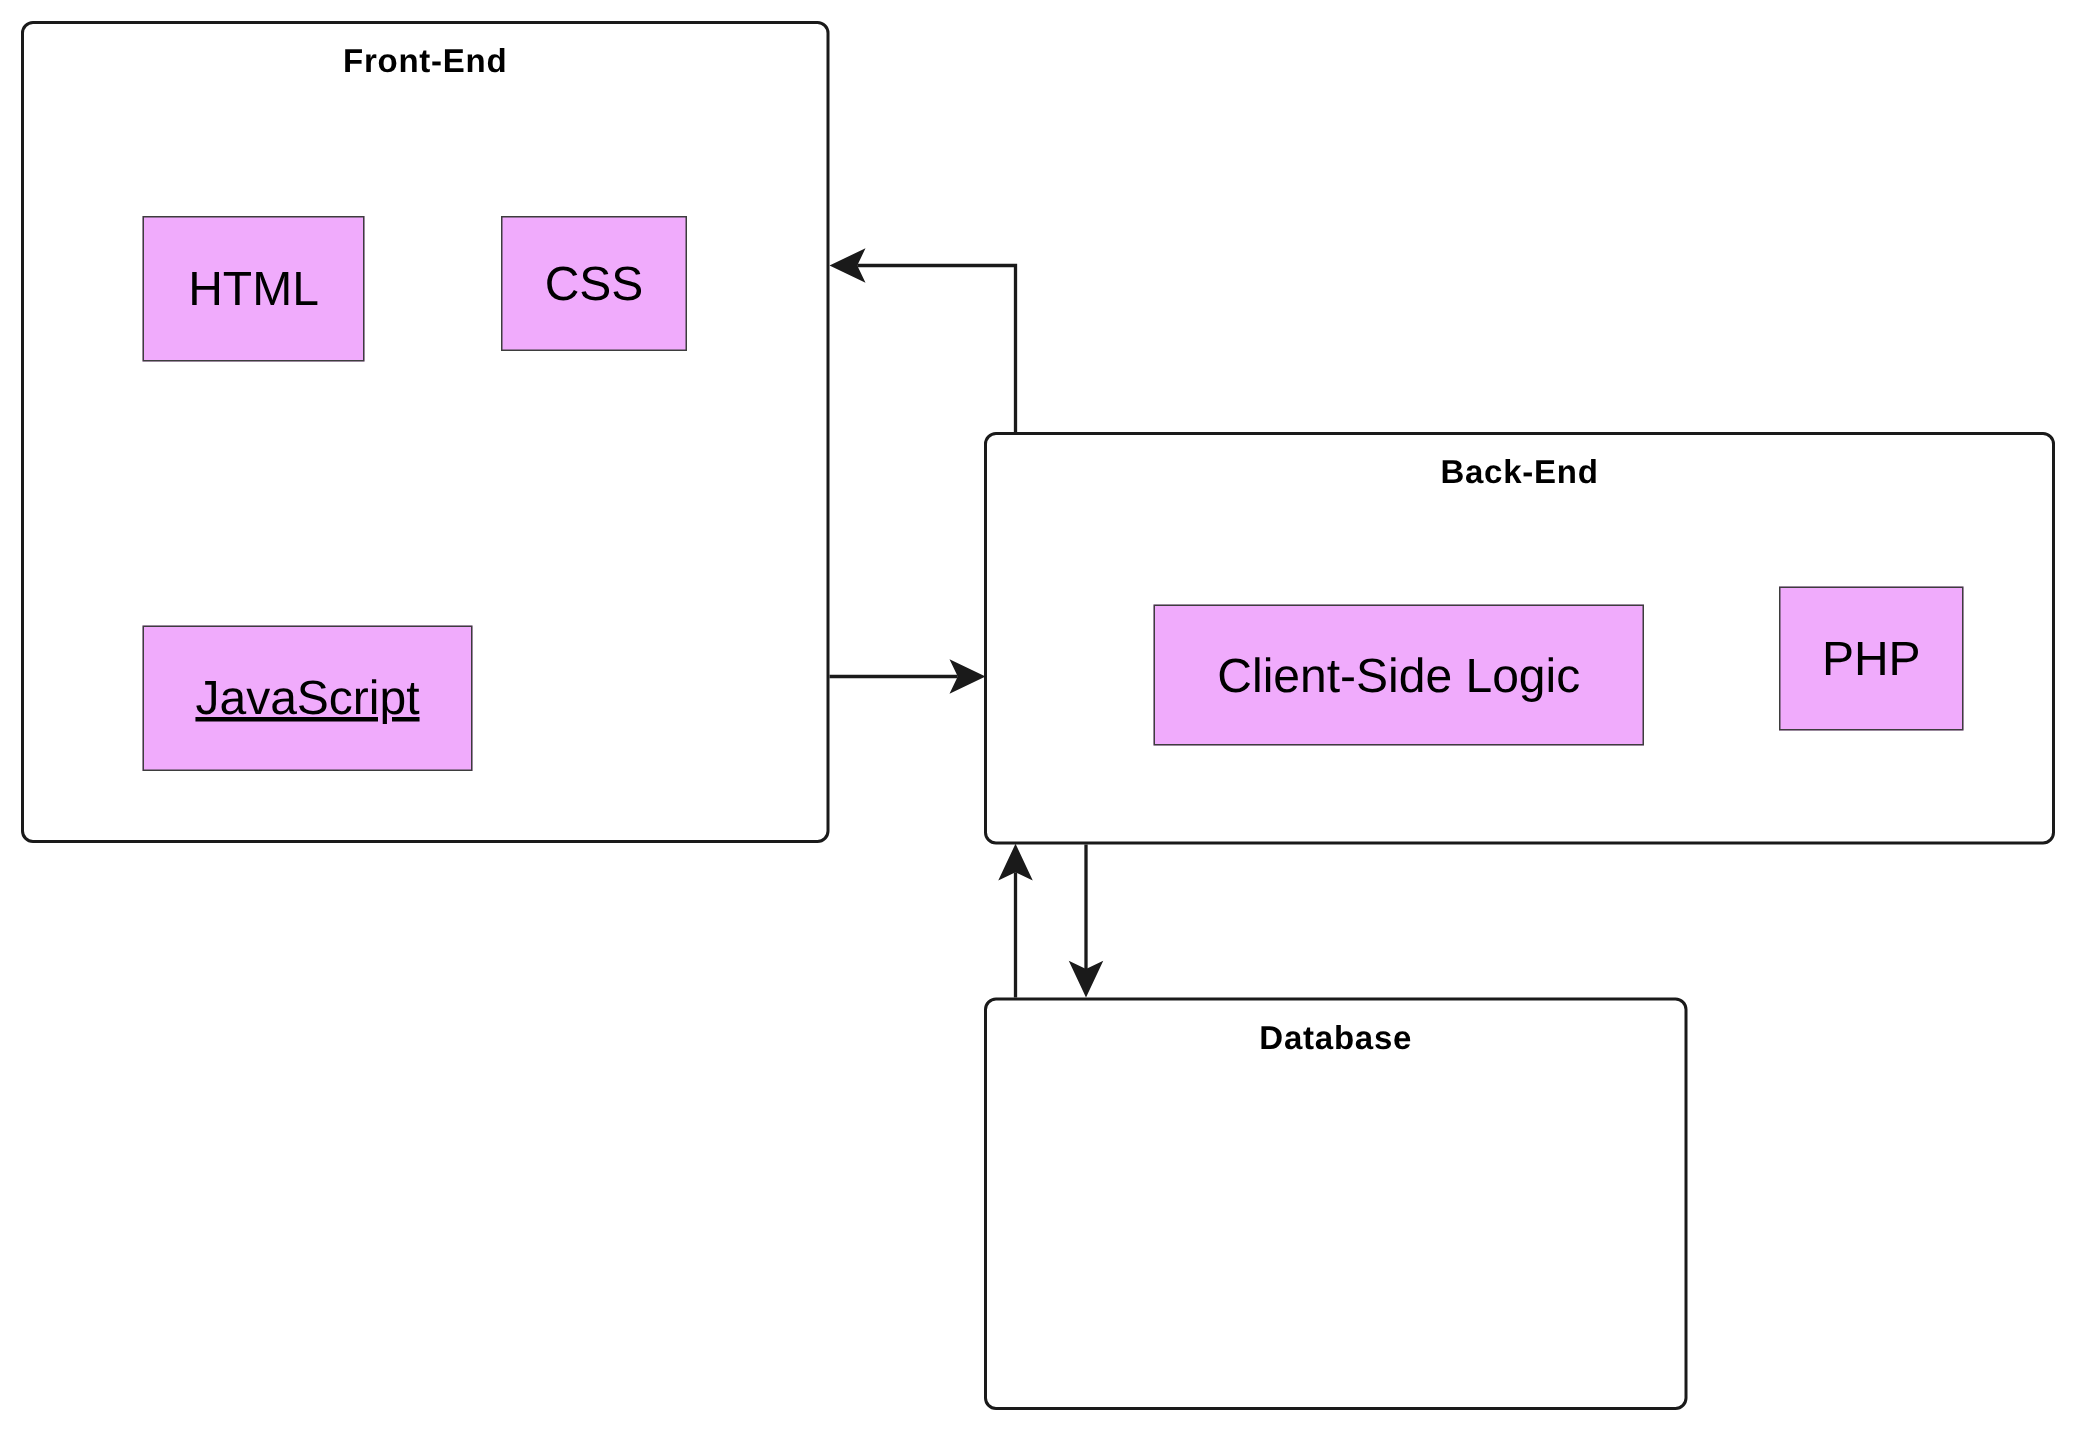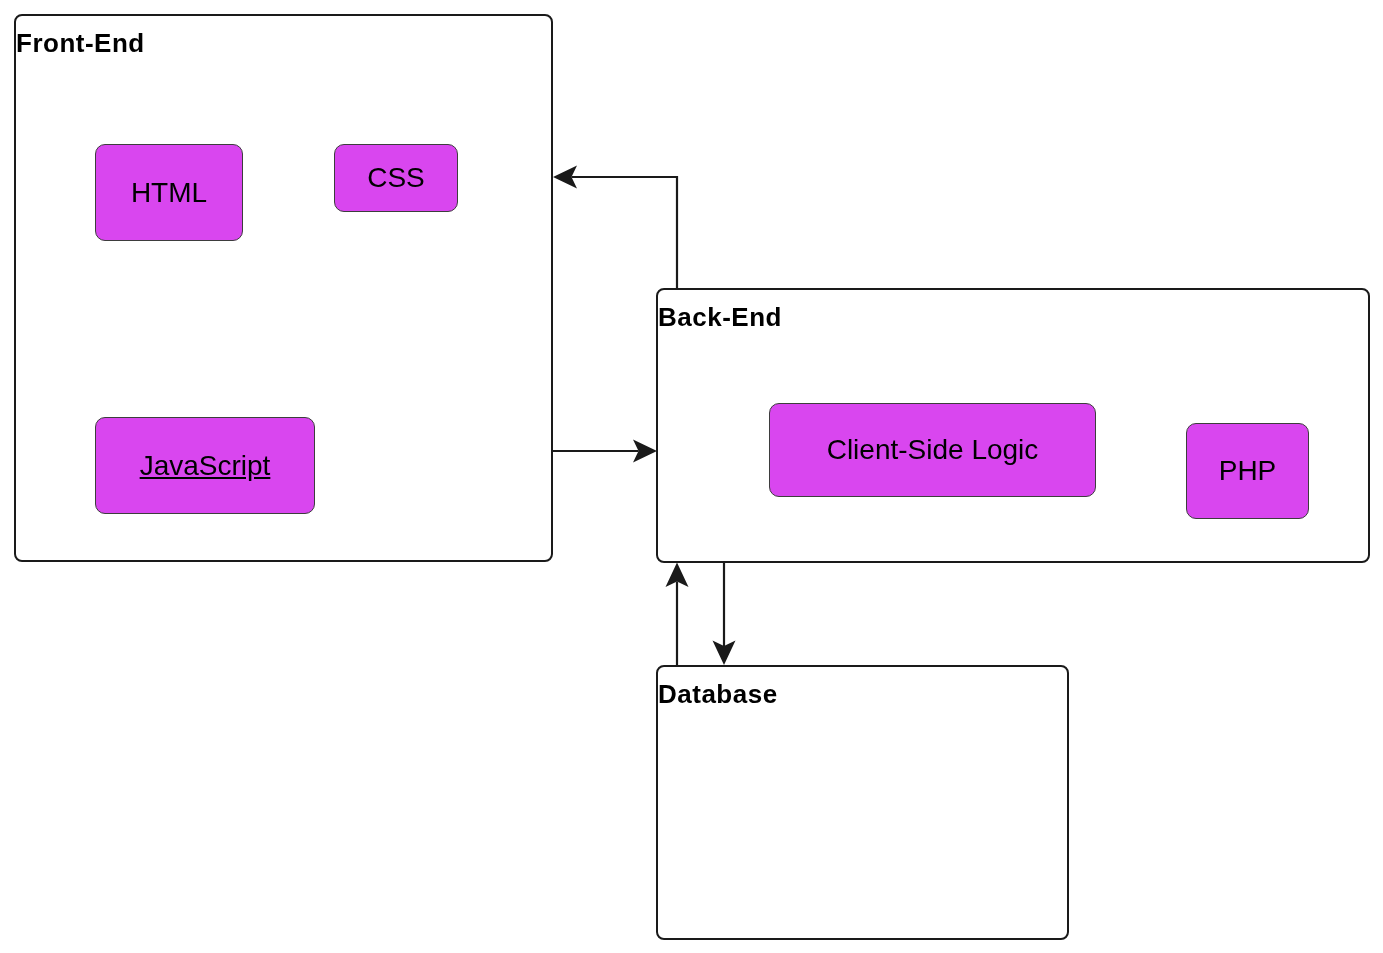--- a/index.html
+++ b/index.html
@@ -20,49 +20,49 @@
     background: #ffffff;
     border: 2.5px solid #1a1a1a;
     border-radius: 8px;
     box-sizing: border-box;
   }
   .container-title {
     position: absolute;
     top: 12px;
     left: 0;
     width: 100%;
-    text-align: left;
-    font-size: 26px;
+    text-align: center;
+    font-size: 22px;
     font-weight: bold;
     color: #000000;
     letter-spacing: 0.5px;
   }
   .node {
     position: absolute;
-    background: #d946ef;
+    background: #f0abfc;
     border: 1.6px solid #3d3d3d;
-    border-radius: 10px;
+    border-radius: 0;
     box-sizing: border-box;
     display: flex;
     align-items: center;
     justify-content: center;
-    font-size: 28px;
+    font-size: 32px;
     color: #000000;
     white-space: nowrap;
   }
   
   #c-frontend  { left: 14px;  top: 14px;  width: 539px; height: 548px; }
   #c-backend   { left: 656px; top: 288px; width: 714px; height: 275px; }
-  #c-database  { left: 656px; top: 665px; width: 413px; height: 275px; }
+  #c-database  { left: 656px; top: 665px; width: 469px; height: 275px; }
   
   #n-html      { left: 79px;   top: 128px; width: 148px; height: 97px; }
-  #n-css       { left: 318px;  top: 128px; width: 124px; height: 68px; }
+  #n-css       { left: 318px;  top: 128px; width: 124px; height: 90px; }
   #n-js        { left: 79px;   top: 401px; width: 220px; height: 97px; text-decoration: underline; }
   #n-csl       { left: 769px;  top: 403px; width: 327px; height: 94px; }
-  #n-php       { left: 1186px; top: 423px; width: 123px; height: 96px; }
+  #n-php       { left: 1186px; top: 391px; width: 123px; height: 96px; }
   #n-sql       { left: 768px;  top: 779px; width: 294px; height: 96px; }
   .connector-layer {
     position: absolute;
     left: 0;
     top: 0;
     width: 1383px;
     height: 953px;
     pointer-events: none;
   }
   .connector-layer path {

